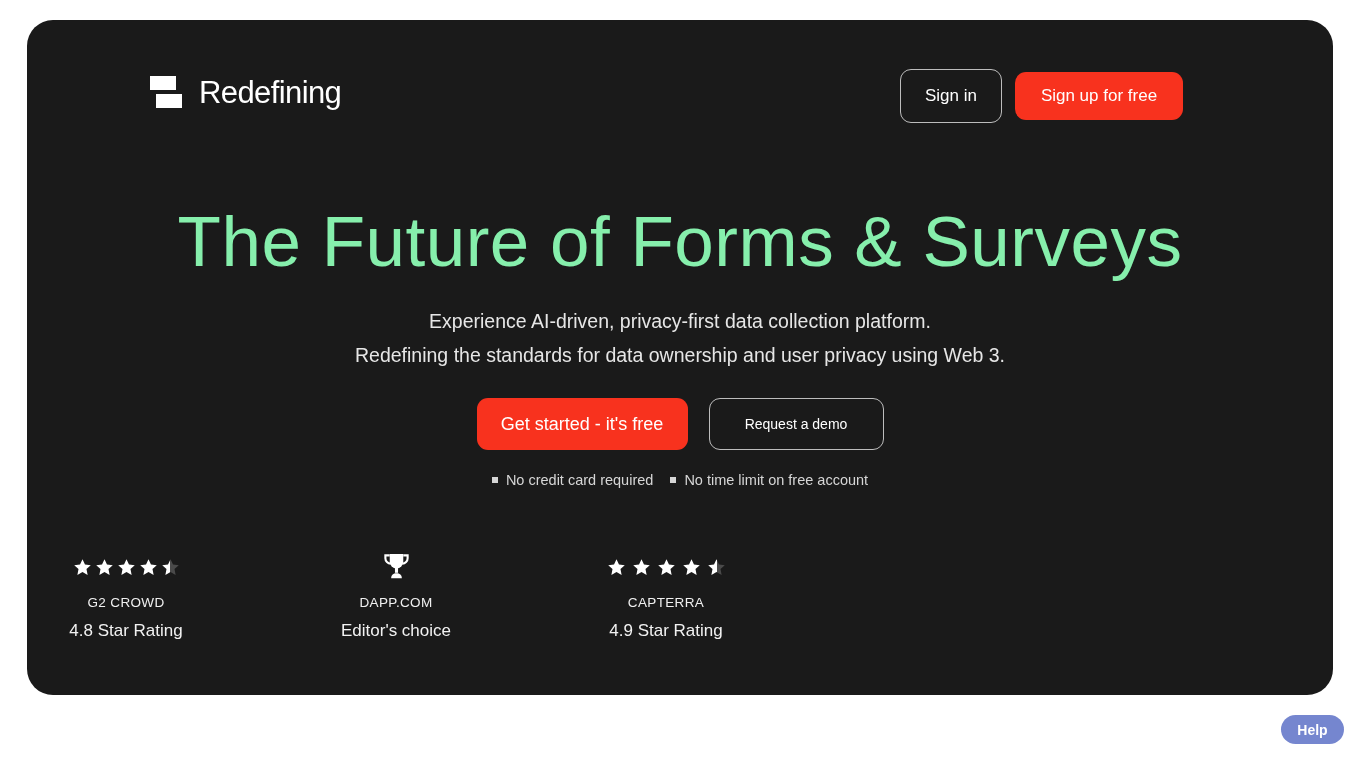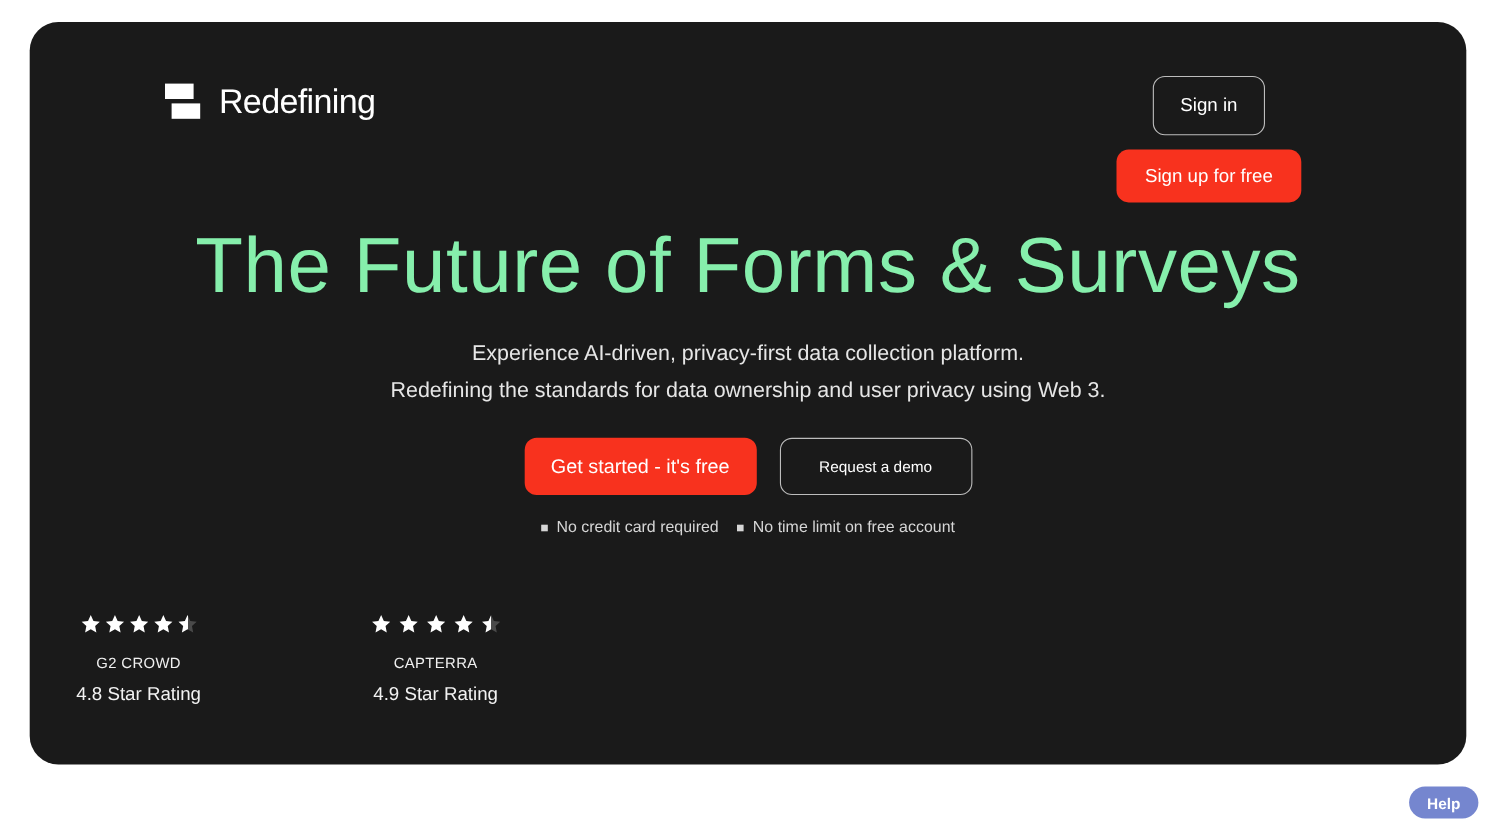--- a/index.html
+++ b/index.html
@@ -48,21 +48,21 @@
   }
   .nav a {
     color:#f2f2f2;
     font-size:17.5px;
     text-decoration:none;
     white-space:nowrap;
   }
 
   .header-actions {
     position:absolute; right:150px; top:49px;
-    display:flex; align-items:center; gap:13px;flex-direction:column;
+    display:flex; align-items:center; gap:13px;
   }
   .btn-signin {
     display:flex; align-items:center; justify-content:center;
     width:102px; height:54px;
     border:1px solid #bdbdbd;
     border-radius:11px;
     background:transparent;
     color:#ffffff;
     font-size:17px;
     font-family:inherit;
@@ -270,20 +270,33 @@
                     <stop offset="50%" stop-color="#4a4a4a"></stop>
                   </linearGradient>
                 </defs>
               <path d="M10 1.2l2.6 5.6 6.1.7-4.5 4.2 1.2 6.1L10 14.8 4.6 17.8l1.2-6.1L1.3 7.5l6.1-.7z" fill="url(#halfA)"></path>
             </svg>
           </div>
           <div class="rating-source">G2 CROWD</div>
           <div class="rating-value">4.8 Star Rating</div>
         </div>
 
+        <div class="rating-col">
+          <div class="rating-icons">
+            <svg class="trophy" width="29" height="31" viewBox="0 0 30 32">
+              <path d="M8 2h14v8a7 7 0 0 1-14 0z" fill="#ffffff"></path>
+              <path d="M8 3.5H3.5v3A5.5 5.5 0 0 0 9 12" fill="none" stroke="#ffffff" stroke-width="2.2"></path>
+              <path d="M22 3.5h4.5v3A5.5 5.5 0 0 1 21 12" fill="none" stroke="#ffffff" stroke-width="2.2"></path>
+              <rect x="13.4" y="16.5" width="3.2" height="5" fill="#ffffff"></rect>
+              <path d="M9.5 27c0-3 2.2-5 5.5-5s5.5 2 5.5 5z" fill="#ffffff"></path>
+            </svg>
+          </div>
+          <div class="rating-source">DAPP.COM</div>
+          <div class="rating-value">Editor's choice</div>
+        </div>
 
         <div class="rating-col">
           <div class="rating-icons wide">
             <svg class="star" width="19" height="19" viewBox="0 0 20 20">
                 <path d="M10 1.2l2.6 5.6 6.1.7-4.5 4.2 1.2 6.1L10 14.8 4.6 17.8l1.2-6.1L1.3 7.5l6.1-.7z" fill="#ffffff"></path>
               </svg>
             <svg class="star" width="19" height="19" viewBox="0 0 20 20">
                 <path d="M10 1.2l2.6 5.6 6.1.7-4.5 4.2 1.2 6.1L10 14.8 4.6 17.8l1.2-6.1L1.3 7.5l6.1-.7z" fill="#ffffff"></path>
               </svg>
             <svg class="star" width="19" height="19" viewBox="0 0 20 20">

